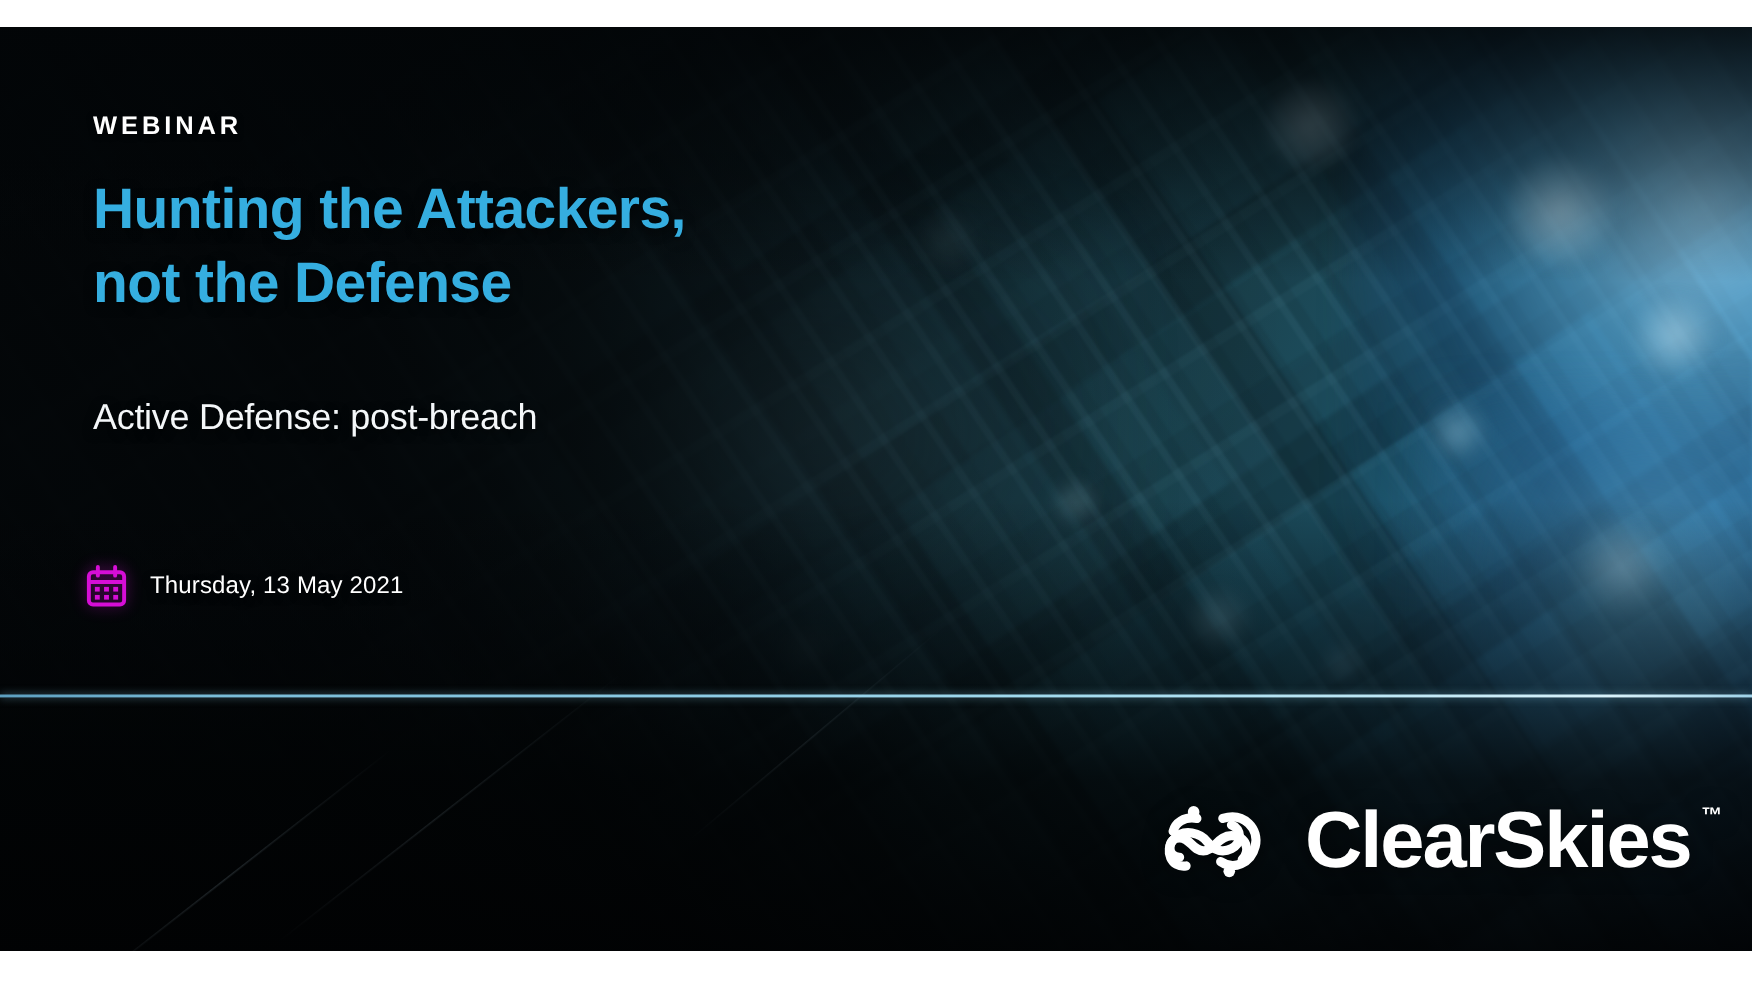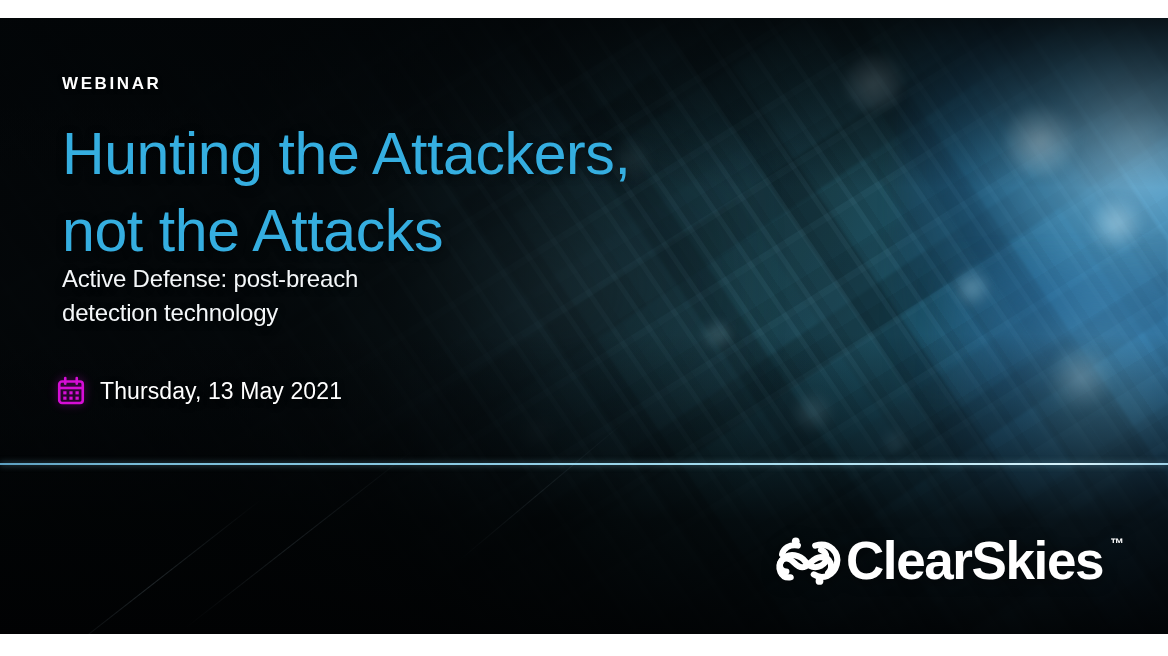--- a/index.html
+++ b/index.html
@@ -216,22 +216,22 @@
     font-weight: bold;
     letter-spacing: 2.6px;
     text-shadow: 0 1px 4px rgba(0,0,0,0.75);
   }
 
   .headline {
     position: absolute;
     left: 0;
     top: 98px;
     color: #35aee0;
-    font-size: 59px;
-    font-weight: normal;
+    font-size: 38px;
+    font-weight: bold;
     line-height: 1.30;
     letter-spacing: -0.4px;
     text-shadow: 0 2px 8px rgba(0,0,0,0.55);
   }
   .headline .ln { display: block; }
 
   .subhead {
     position: absolute;
     left: 0;
     top: 244px;
@@ -261,21 +261,21 @@
   .meta-icon {
     width: 30px;
     height: 30px;
     flex: 0 0 30px;
     margin-right: 14px;
     display: block;
     filter: drop-shadow(0 0 5px rgba(214,14,214,0.45));
   }
   .meta-text {
     color: #ffffff;
-    font-size: 23px;
+    font-size: 16px;
     letter-spacing: 0.1px;
     white-space: nowrap;
     text-shadow: 0 2px 6px rgba(0,0,0,0.75);
   }
 
   
   .logo {
     position: absolute;
     left: 772px;
     top: 506px;
@@ -284,21 +284,21 @@
     filter: drop-shadow(0 2px 7px rgba(0,0,0,0.6));
   }
   .logo-mark {
     width: 72px;
     height: 72px;
     display: block;
     flex: 0 0 72px;
   }
   .logo-word {
     position: relative;
-    margin-left: 2px;
+    margin-left: 26px;
     color: #ffffff;
     font-size: 53px;
     font-weight: bold;
     letter-spacing: -1.4px;
     line-height: 1;
     white-space: nowrap;
   }
   .logo-tm {
     position: absolute;
     right: -21px;
@@ -347,26 +347,25 @@
     <div class="streak" style="left:430px; top:470px; width:230px; transform:rotate(-40deg); opacity:0.30;"></div>
 
     <div class="divider"></div>
 
     <div class="content">
 
       <div class="eyebrow">WEBINAR</div>
 
       <div class="headline">
         <span class="ln">Hunting the Attackers,</span>
-        <span class="ln">not the Attacks</span>
+        <span class="ln">not the Defense</span>
       </div>
 
       <div class="subhead">
         <span class="ln">Active Defense: post-breach</span>
-        <span class="ln">detection technology</span>
       </div>
 
       <div class="meta-row">
 
         <div class="meta-item">
           <svg class="meta-icon" viewBox="0 0 24 24">
             <rect x="2.6" y="4.4" width="18.8" height="17.2" rx="2.2" fill="none" stroke="#d60ed6" stroke-width="2.1"></rect>
             <line x1="2.6" y1="9.6" x2="21.4" y2="9.6" stroke="#d60ed6" stroke-width="2.1"></line>
             <line x1="7.4" y1="1.6" x2="7.4" y2="6.2" stroke="#d60ed6" stroke-width="2.1" stroke-linecap="round"></line>
             <line x1="16.6" y1="1.6" x2="16.6" y2="6.2" stroke="#d60ed6" stroke-width="2.1" stroke-linecap="round"></line>

